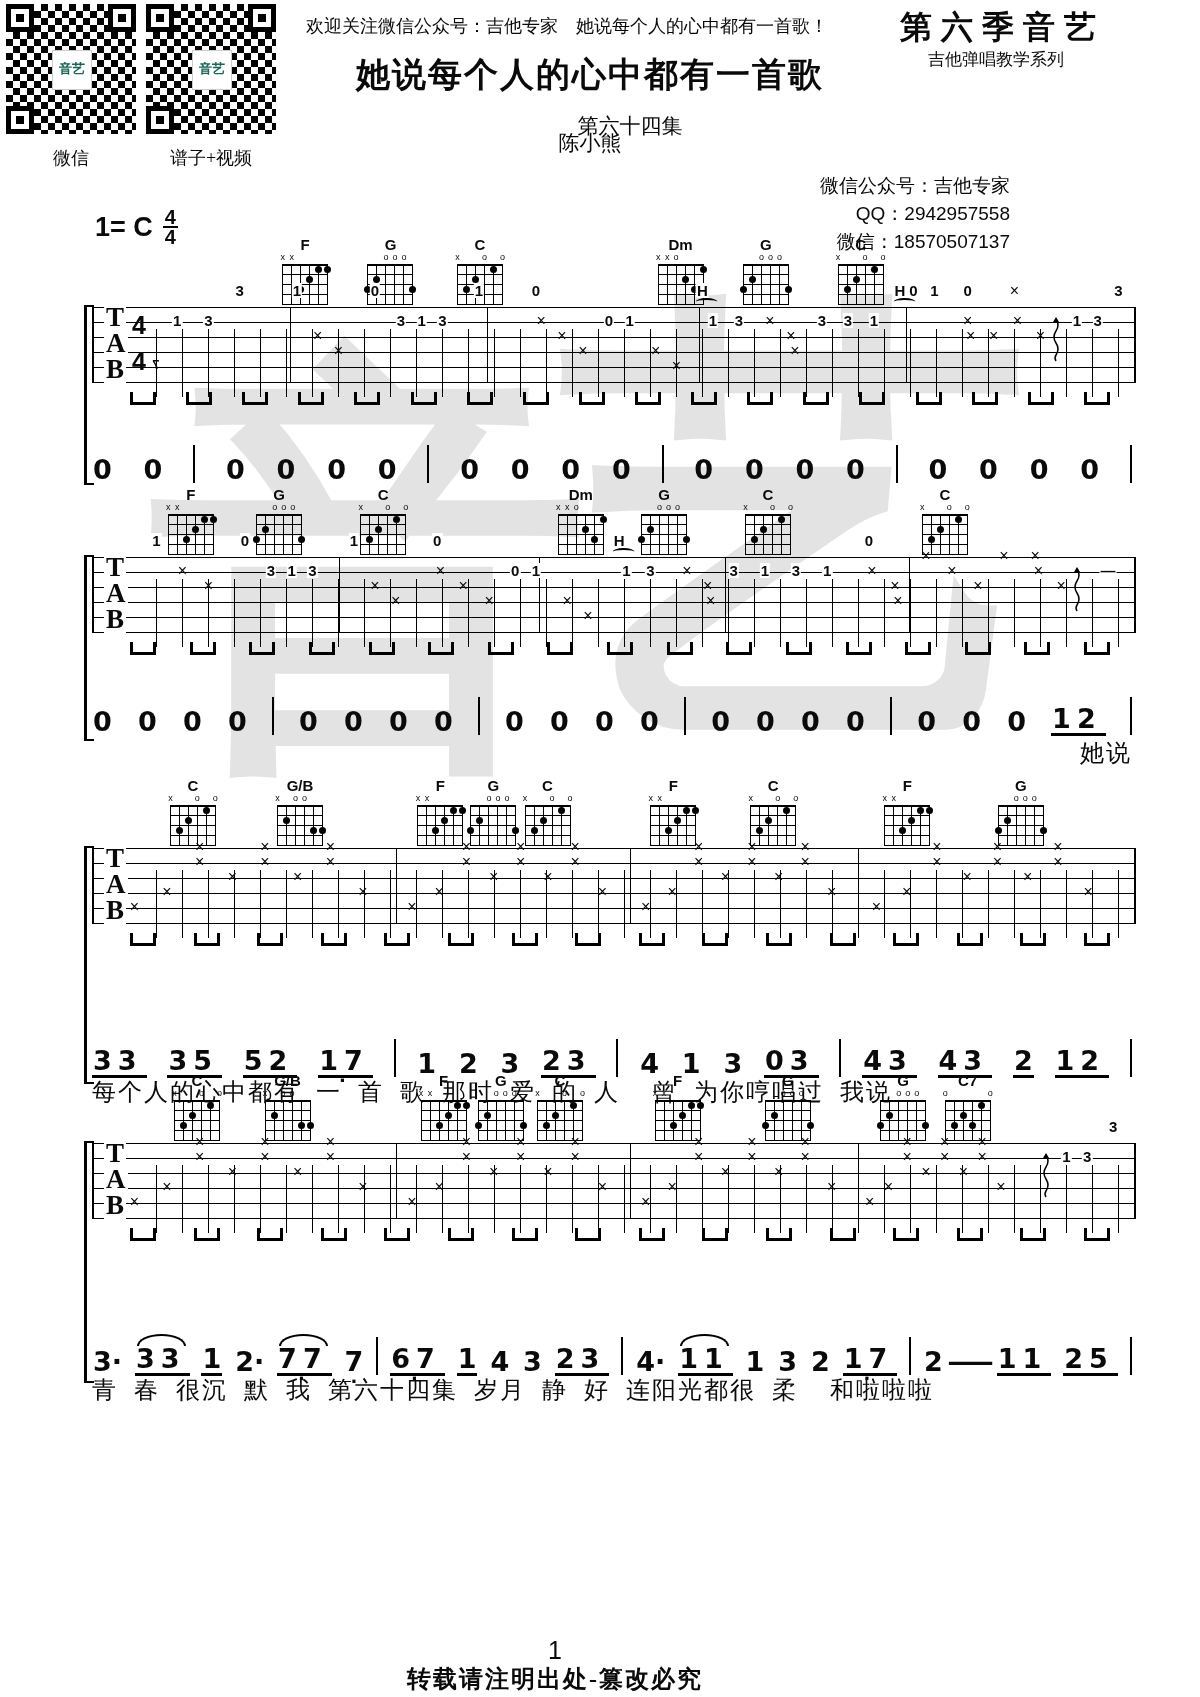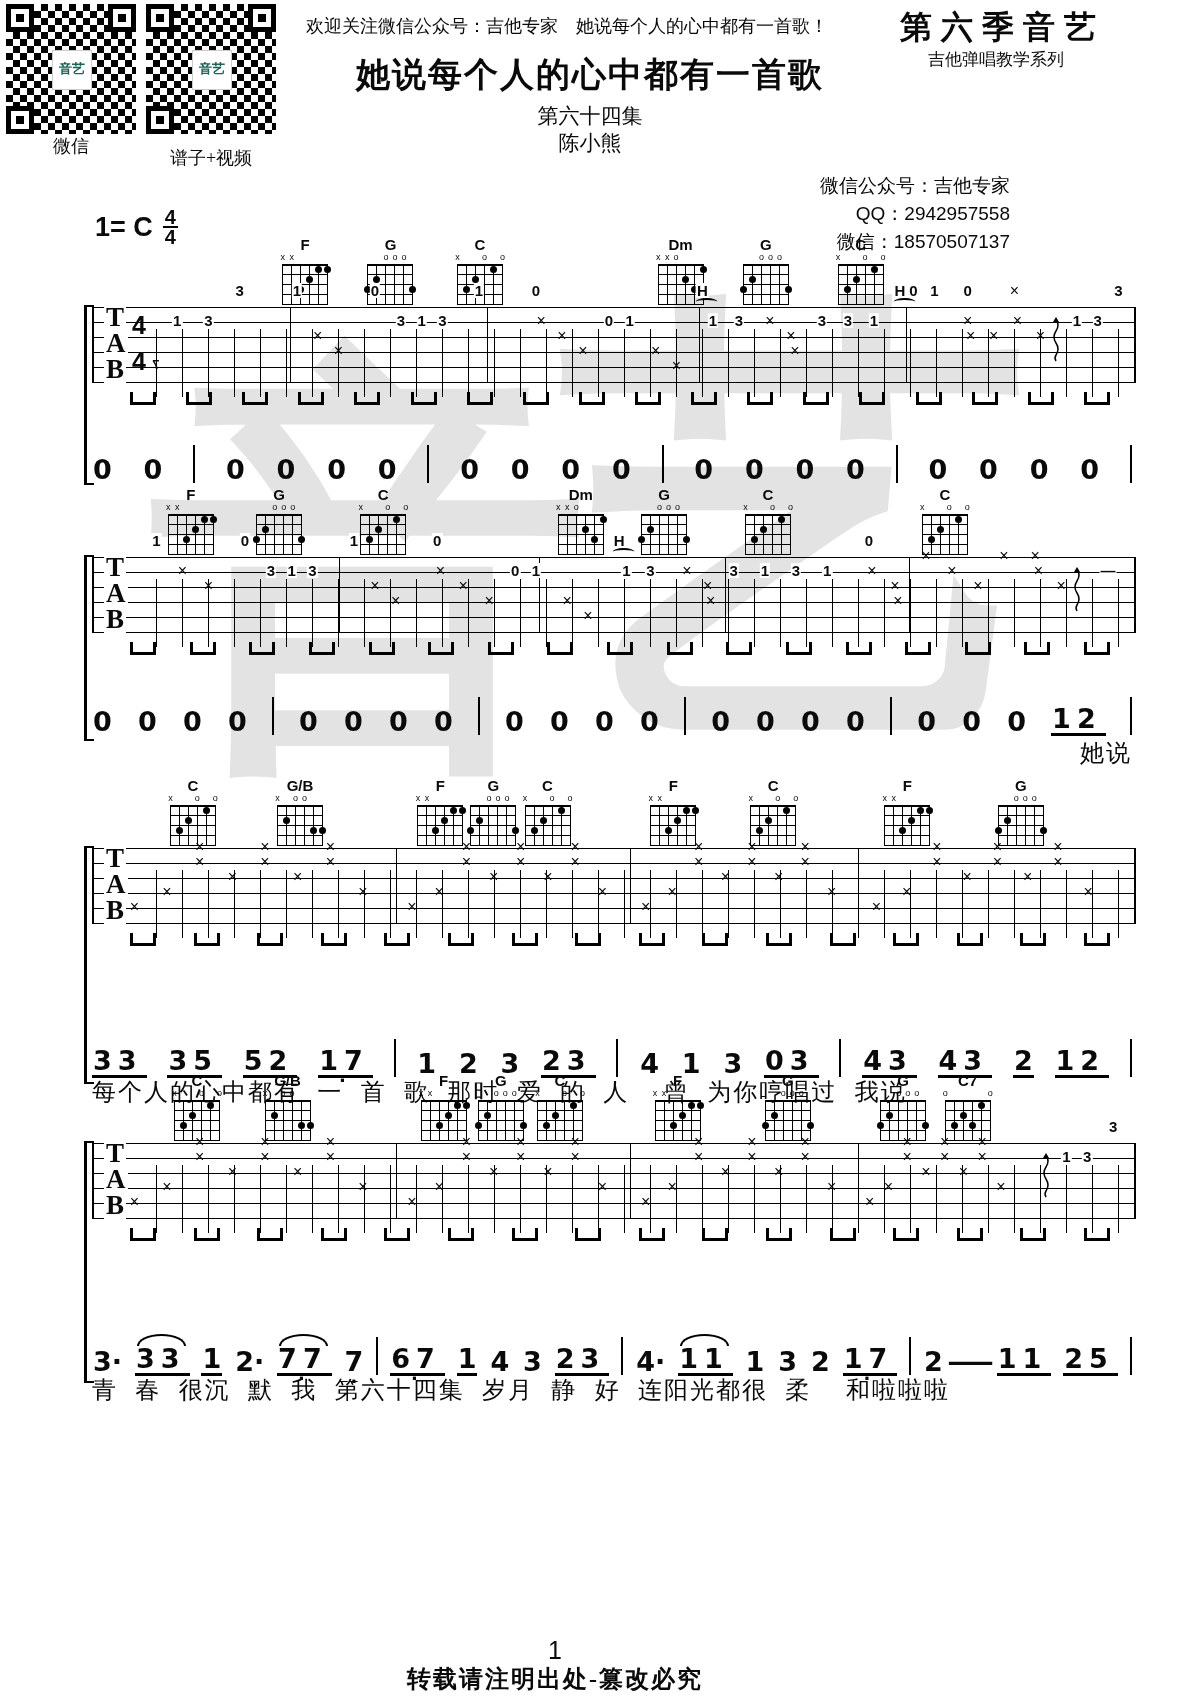--- a/index.html
+++ b/index.html
@@ -55,21 +55,21 @@
   .melody{position:absolute;left:92px;width:1040px;height:44px;display:flex;justify-content:space-between;
     align-items:flex-end;font-family:"DejaVu Sans",sans-serif;font-size:27px;font-weight:bold;}
   .tok{position:relative;line-height:1.05;padding:0 1px;}
   .tok.u{border-bottom:3px solid #000;}
   .tok.pair{letter-spacing:6px;padding-right:4px;}
   .tok.d::after{content:"\00B7";position:absolute;left:50%;bottom:-16px;transform:translateX(-50%);font-size:18px;}
   .tok.tie::before{content:"";position:absolute;left:2px;right:4px;top:-11px;height:10px;
     border:2px solid #000;border-bottom:none;border-radius:50% 50% 0 0/100% 100% 0 0;}
   .tok.dash{transform:scaleX(1.8);font-weight:bold;}
   .mbar{width:2px;background:#000;height:38px;margin-bottom:1px;}
-  .lyrics{position:absolute;left:92px;width:1040px;font-size:24px;white-space:pre;letter-spacing:2px;}
+  .lyrics{position:absolute;left:92px;width:1040px;font-size:24px;white-space:pre;letter-spacing:2px;font-family:Liberation Serif, serif;}
   .lyr-right{text-align:right;padding-right:4px;}
   
   .pagenum{position:absolute;left:0;width:1110px;text-align:center;font-size:25px;}
   .notice{position:absolute;left:0;width:1110px;text-align:center;font-size:24px;font-weight:bold;font-family:"Liberation Serif",serif;letter-spacing:2px;}
 </style>
 </head>
 <body>
 
 <div id="canvas">
 
@@ -81,26 +81,26 @@
     <span class="finder" style="right:0;top:0;"></span>
     <span class="finder" style="left:0;bottom:0;"></span>
     <span class="qrlogo">音艺</span>
   </div>
   <div class="qr" style="left:146px;top:4px;">
     <span class="finder" style="left:0;top:0;"></span>
     <span class="finder" style="right:0;top:0;"></span>
     <span class="finder" style="left:0;bottom:0;"></span>
     <span class="qrlogo">音艺</span>
   </div>
-  <div class="qrlabel" style="left:6px;top:134px;">微信</div>
+  <div class="qrlabel" style="left:6px;top:146px;">微信</div>
   <div class="qrlabel" style="left:146px;top:146px;">谱子+视频</div>
 
   <div class="welcome" style="left:306px;top:14px;">欢迎关注微信公众号：吉他专家　她说每个人的心中都有一首歌！</div>
   <div class="title" style="top:52px;">她说每个人的心中都有一首歌</div>
-  <div class="subtitle" style="top:102px;">第六十四集</div>
+  <div class="subtitle" style="top:112px;padding-left:40px;">第六十四集</div>
   <div class="subtitle" style="top:129px;">陈小熊</div>
 
   <div class="series" style="left:900px;top:6px;">第六季音艺</div>
   <div class="seriessub" style="left:928px;top:48px;">吉他弹唱教学系列</div>
 
   <div class="contact" style="top:172px;">
     <div>微信公众号：吉他专家</div>
     <div>QQ：2942957558</div>
     <div>微信：18570507137</div>
   </div>

